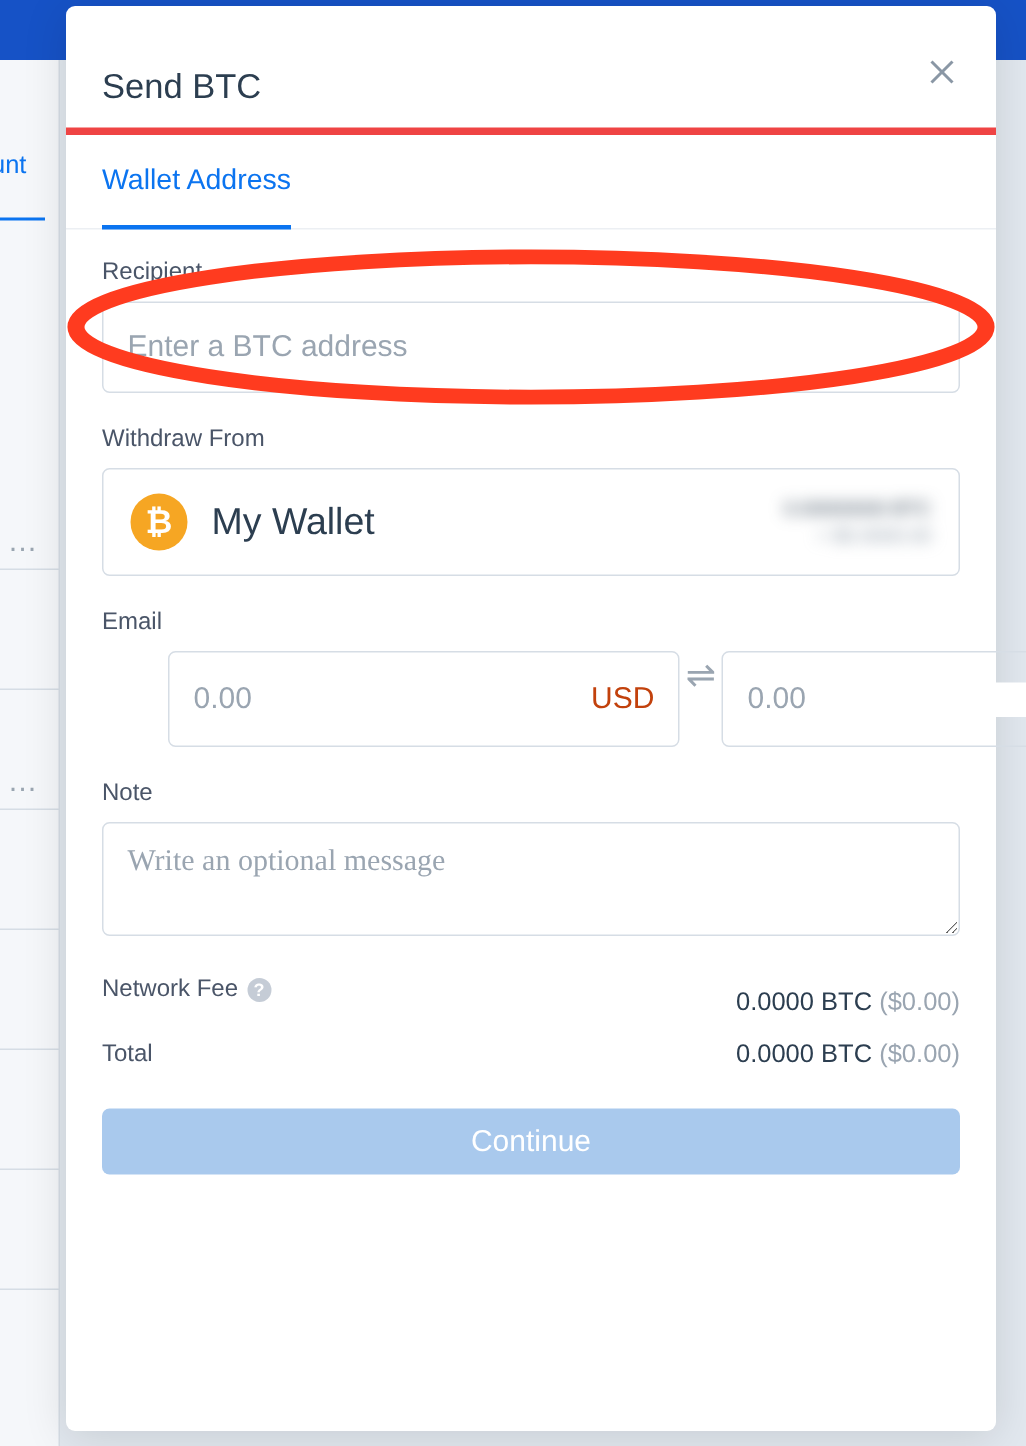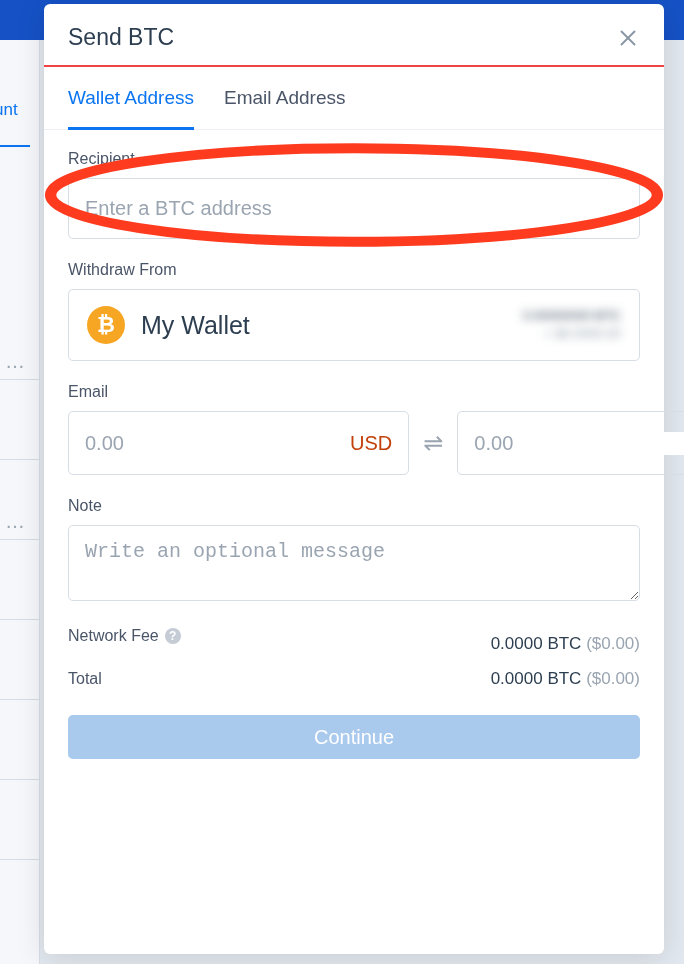--- a/index.html
+++ b/index.html
@@ -71,33 +71,34 @@
     .modal-header {
       display: flex;
       align-items: center;
       justify-content: space-between;
       padding: 20px 24px 14px 24px;
     }
     .modal-title {
       font-size: 23px;
       font-weight: 400;
       color: #2c3e50;
+      margin-top: 20px;
     }
     .close-btn {
       cursor: pointer;
       width: 24px;
       height: 24px;
       display: flex;
       align-items: center;
       justify-content: center;
     }
     .close-btn svg { stroke: #8a97a5; stroke-width: 2; }
     .tabs {
       display: flex;
-      border-top: 2px solid #ef4444;
+      border-top: 5px solid #ef4444;
       border-bottom: 1px solid #eceff3;
       padding: 0 24px;
       gap: 30px;
     }
     .tab {
       padding: 20px 0 18px 0;
       font-size: 19px;
       font-weight: 500;
       color: #4a5568;
       cursor: pointer;
@@ -175,22 +176,22 @@
     .wallet-balance {
       text-align: right;
       filter: blur(5px);
       color: #8a97a5;
       font-size: 13px;
       line-height: 1.4;
     }
     .wallet-balance .l1 { font-weight: 500; color: #2c3e50; }
     .amount-row {
       display: flex;
-      align-items: center;
-      gap: 14px;
+      gap: 4px;
+      margin-left: 44px;
     }
     .amount-box {
       flex: 1;
       display: flex;
       align-items: center;
       border: 1px solid #d6dde5;
       border-radius: 5px;
       padding: 0 16px;
       height: 64px;
     }
@@ -212,21 +213,21 @@
       align-items: center;
       justify-content: center;
       cursor: pointer;
       color: #9aa5b1;
       font-size: 24px;
     }
     .textarea-box {
       padding: 14px 16px;
       height: 76px;
       resize: vertical;
-      font-family: Liberation Mono, monospace;
+      font-family: Liberation Serif, serif;
       outline: none;
     }
     .fee-row {
       display: flex;
       justify-content: space-between;
       align-items: center;
       font-size: 16px;
       color: #4a5568;
       margin-bottom: 8px;
     }
@@ -281,21 +282,20 @@
     <div class="close-btn">
       <svg width="20" height="20" viewBox="0 0 20 20" fill="none">
         <line x1="3" y1="3" x2="17" y2="17"></line>
           <line x1="17" y1="3" x2="3" y2="17"></line>
       </svg>
     </div>
   </div>
 
   <div class="tabs">
     <div class="tab active">Wallet Address</div>
-    <div class="tab">Email Address</div>
   </div>
 
   <div class="body">
 
     <div class="field">
       <div class="label">Recipient</div>
       <input class="input-box" type="text" placeholder="Enter a BTC address" style="">
       <div class="highlight-ellipse">
         <svg viewBox="0 0 100 20" preserveAspectRatio="none">
           <ellipse cx="50" cy="10" rx="48" ry="8.5" fill="none" stroke="#ff3b1f" stroke-width="1.8"></ellipse>

